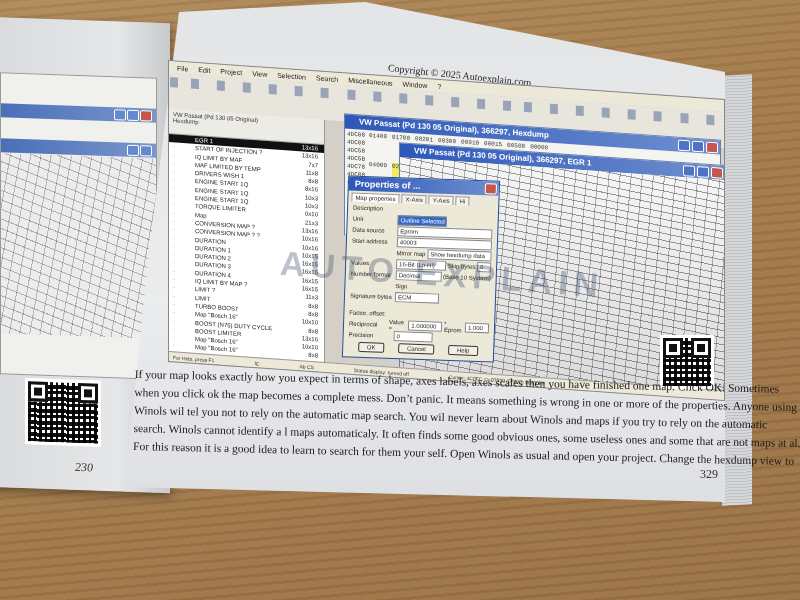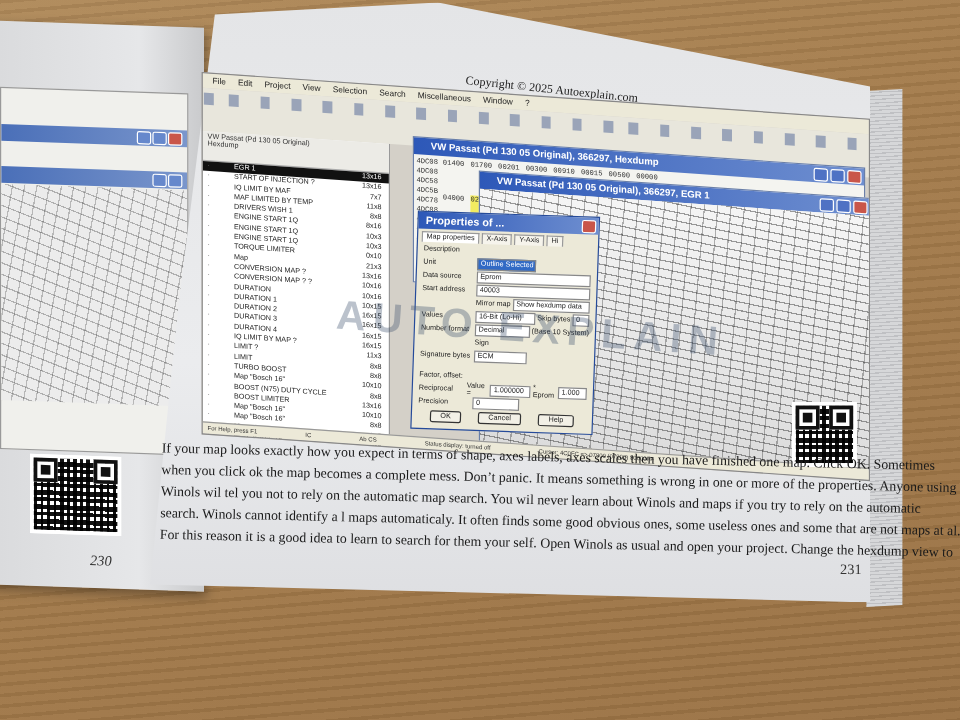--- a/index.html
+++ b/index.html
@@ -412,13 +412,13 @@
 <div class="qr" style="left:660px;top:335px;width:48px;height:48px;"></div>
 
 <div class="body-text">
   <p>If your map looks exactly how you expect in terms of shape, axes labels, axes scales then you have finished one map. Click OK. Sometimes</p>
   <p>when you click ok the map becomes a complete mess. Don’t panic. It means something is wrong in one or more of the properties. Anyone using</p>
   <p>Winols wil tel you not to rely on the automatic map search. You wil never learn about Winols and maps if you try to rely on the automatic</p>
   <p>search. Winols cannot identify a l maps automaticaly. It often finds some good obvious ones, some useless ones and some that are not maps at al.</p>
   <p>For this reason it is a good idea to learn to search for them your self. Open Winols as usual and open your project. Change the hexdump view to</p>
 </div>
 
-<div class="page-num" style="left:700px;top:467px;font-style:normal;">231</div>
+<div class="page-num" style="left:700px;top:467px;font-style:normal;">329</div>
 
 </body></html>

